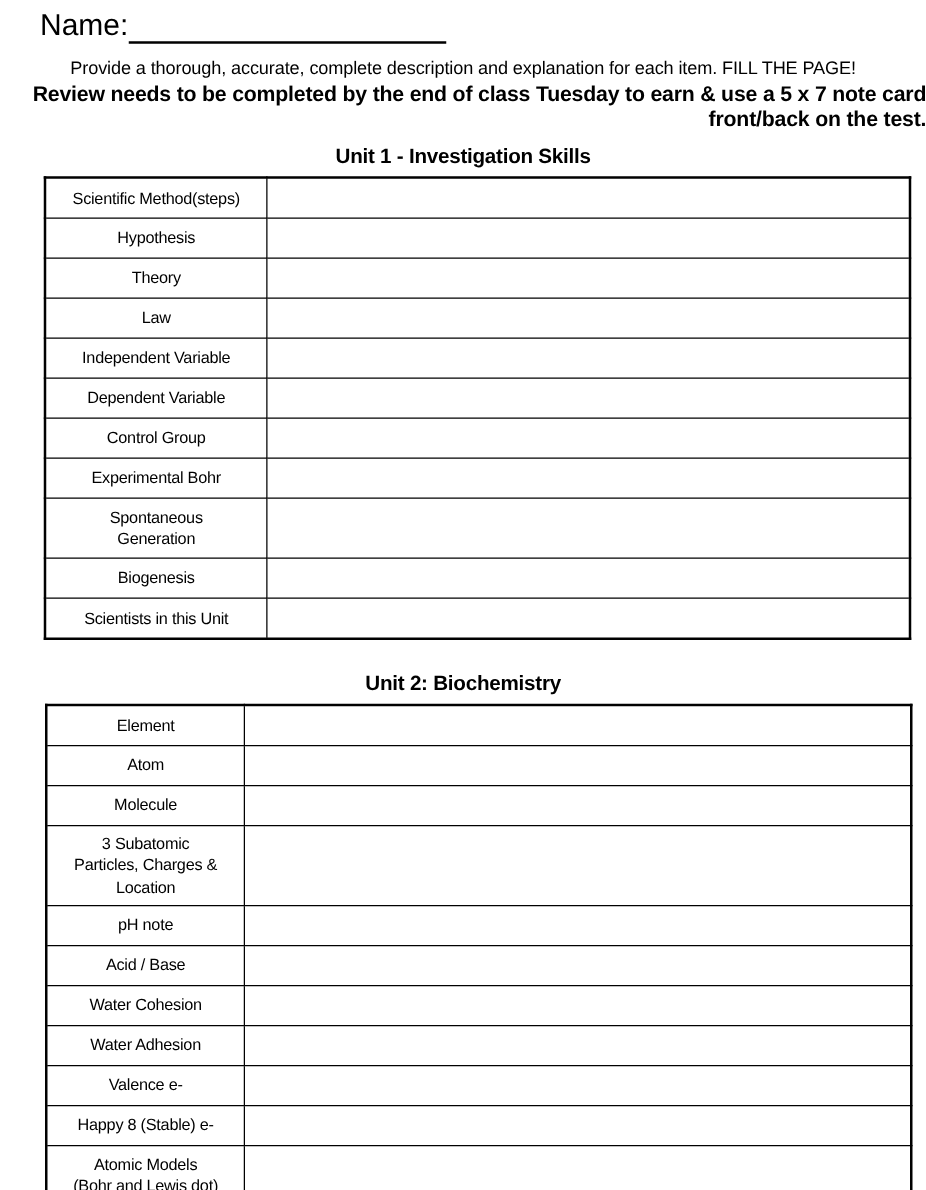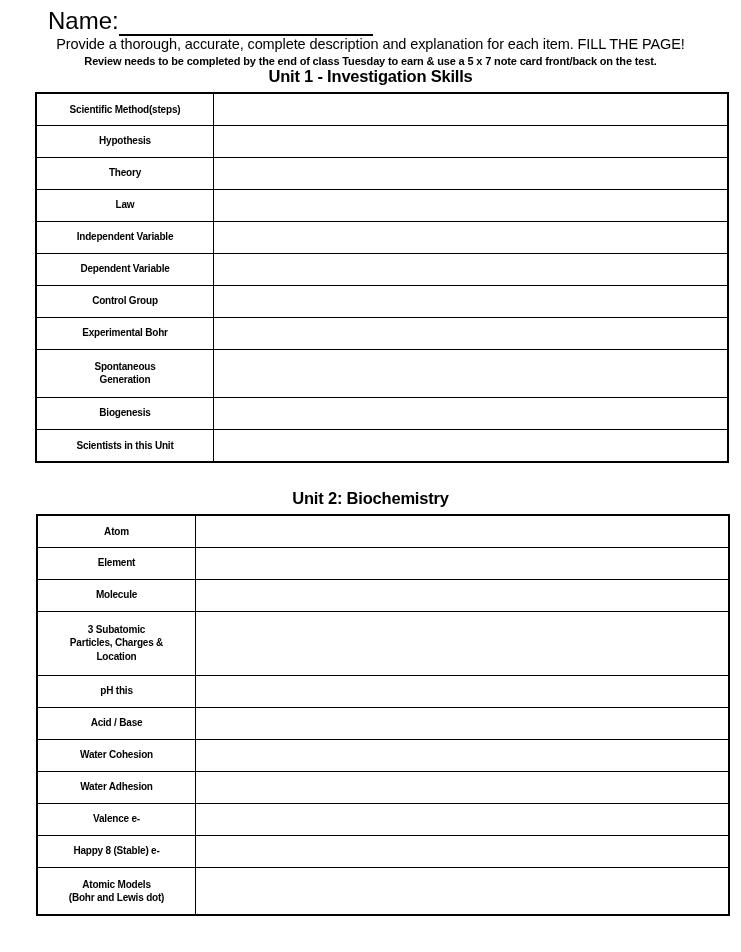--- a/index.html
+++ b/index.html
@@ -36,76 +36,76 @@
     font-weight: 400;
     letter-spacing: 0.2px;
     margin-left: 68px;
     border-bottom: 2px solid #000;
     line-height: 1.12;
     padding-bottom: 1px;
     white-space: nowrap;
   }
   .name-block {
     display: flex;
-    align-items: flex-end;
-    margin-left: 48px;
+    align-items: center;
+    margin-left: 32px;
     white-space: nowrap;
   }
   .name-label {
     font-size: 24px;
     font-weight: 400;
     line-height: 1.12;
     padding-bottom: 1px;
   }
   .name-line {
     width: 254px;
     border-bottom: 2.5px solid #000;
     height: 24px;
   }
 
   .subtitle-1 {
     text-align: center;
     font-size: 14.5px;
     font-weight: 400;
-    margin-top: 0;
+    margin-top: 11px;
     letter-spacing: -0.1px;
   }
   .subtitle-2 {
-    text-align: center;
-    font-size: 11px;
+    text-align: right;
+    font-size: 17px;
     font-weight: bold;
     margin-top: 3px;
     letter-spacing: -0.15px;
   }
 
   
   .unit-heading {
     text-align: center;
     font-size: 16.5px;
     font-weight: bold;
     letter-spacing: -0.2px;
   }
-  #unit1-heading { margin-top: 0; }
+  #unit1-heading { margin-top: 10px; }
   #unit2-heading { margin-top: 0; }
 
   
   .sheet-table {
     border-collapse: collapse;
     table-layout: fixed;
     border: 2px solid #000;
   }
   .sheet-table td {
     border: 1.6px solid #000;
     padding: 0;
     vertical-align: middle;
   }
   .label-cell {
     text-align: center;
-    font-weight: bold;
-    font-size: 10px;
+    font-weight: normal;
+    font-size: 13px;
     line-height: 1.32;
     padding: 3px 4px;
     letter-spacing: -0.2px;
   }
   .answer-cell {
     background: #ffffff;
   }
 
   
   #table-unit1 {
@@ -192,37 +192,37 @@
       </tbody>
   </table>
 
   <div class="spacer-between"></div>
 
   <div class="unit-heading" id="unit2-heading">Unit 2: Biochemistry</div>
 
   <table class="sheet-table" id="table-unit2">
     <tbody>
         <tr style="height: 32px;">
+          <td class="label-cell">Element</td>
+          <td class="answer-cell"></td>
+        </tr>
+        <tr style="height: 32px;">
           <td class="label-cell">Atom</td>
-          <td class="answer-cell"></td>
-        </tr>
-        <tr style="height: 32px;">
-          <td class="label-cell">Element</td>
           <td class="answer-cell"></td>
         </tr>
         <tr style="height: 32px; margin-left: 25px;">
           <td class="label-cell">Molecule</td>
           <td class="answer-cell"></td>
         </tr>
         <tr style="height: 64px;">
           <td class="label-cell">3 Subatomic<br>Particles, Charges &amp;<br>Location</td>
           <td class="answer-cell"></td>
         </tr>
         <tr style="height: 32px;">
-          <td class="label-cell">pH this</td>
+          <td class="label-cell">pH note</td>
           <td class="answer-cell"></td>
         </tr>
         <tr style="height: 32px;">
           <td class="label-cell">Acid / Base</td>
           <td class="answer-cell"></td>
         </tr>
         <tr style="height: 32px;">
           <td class="label-cell">Water Cohesion</td>
           <td class="answer-cell"></td>
         </tr>

